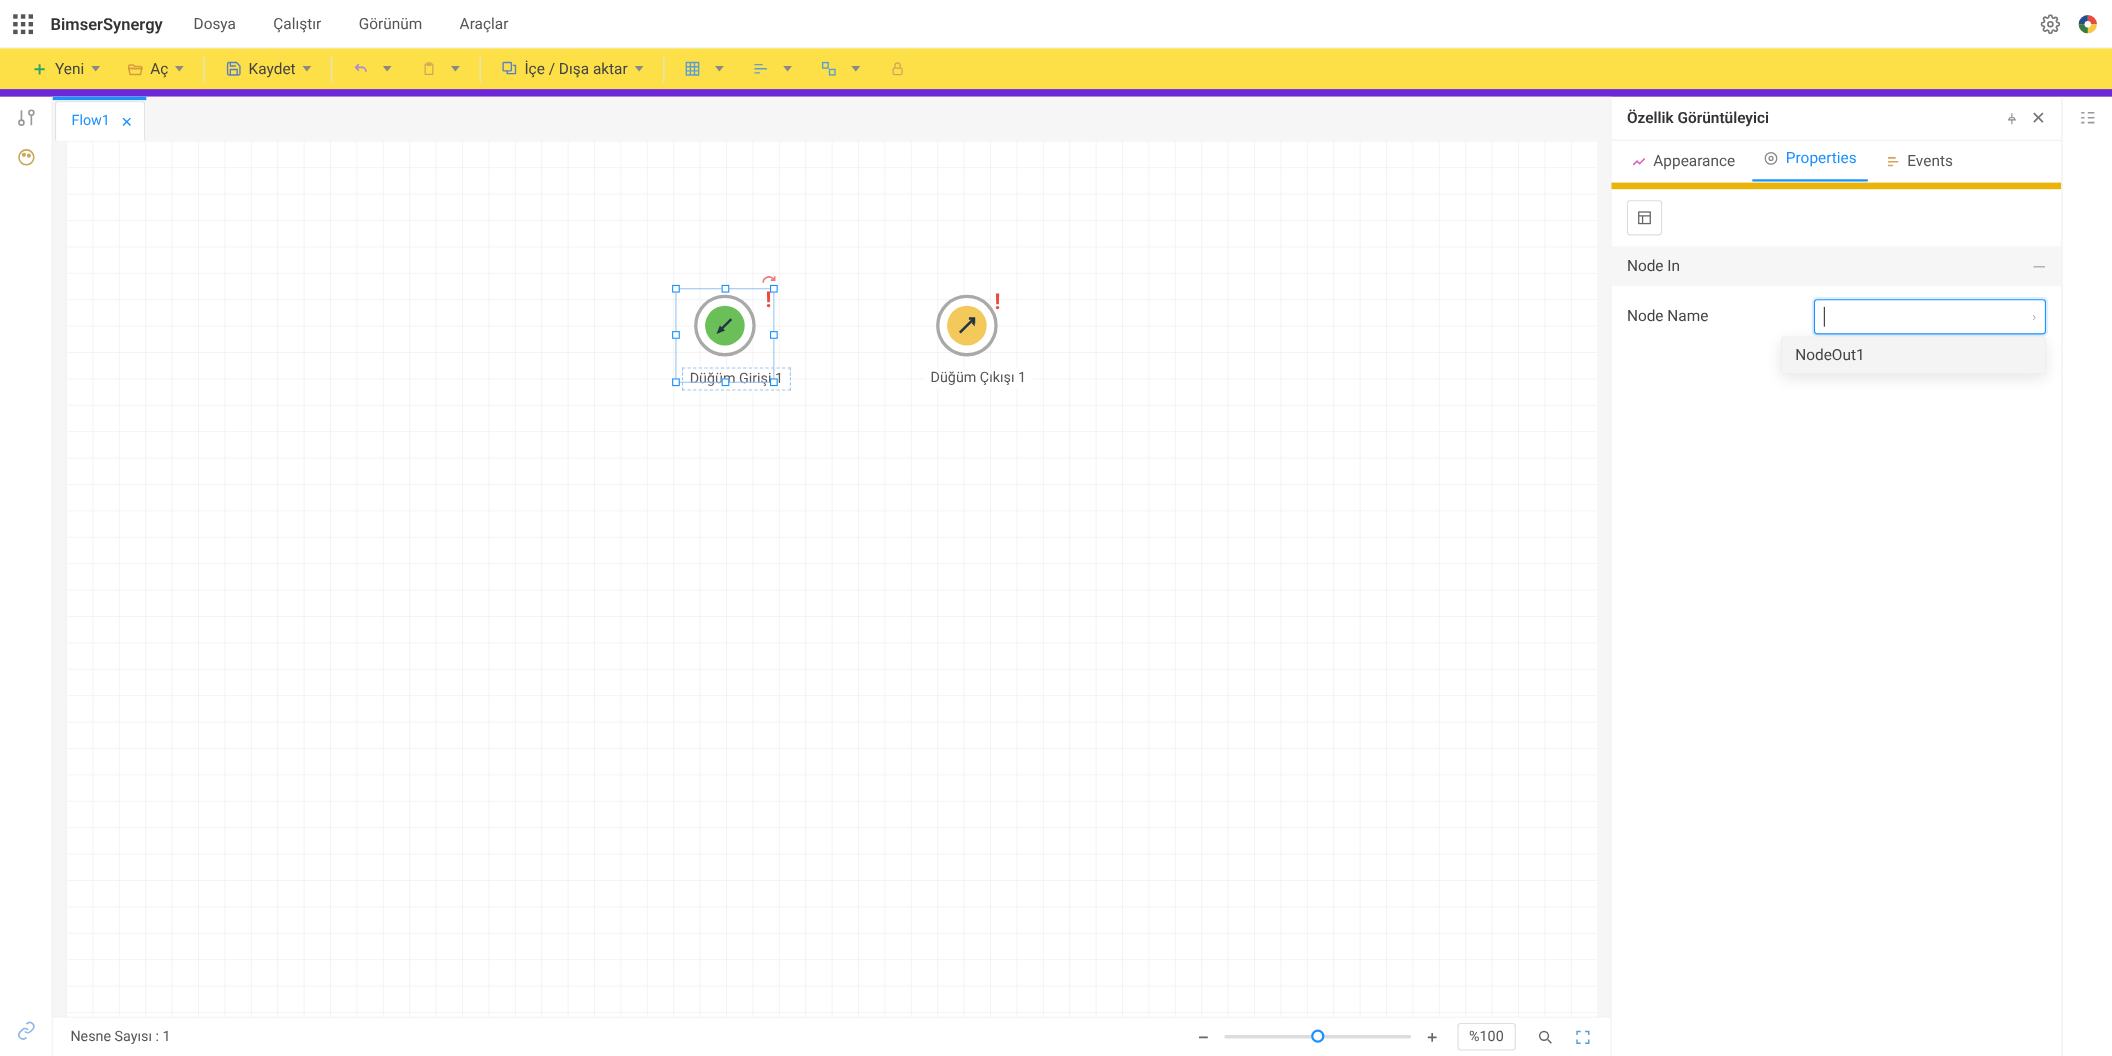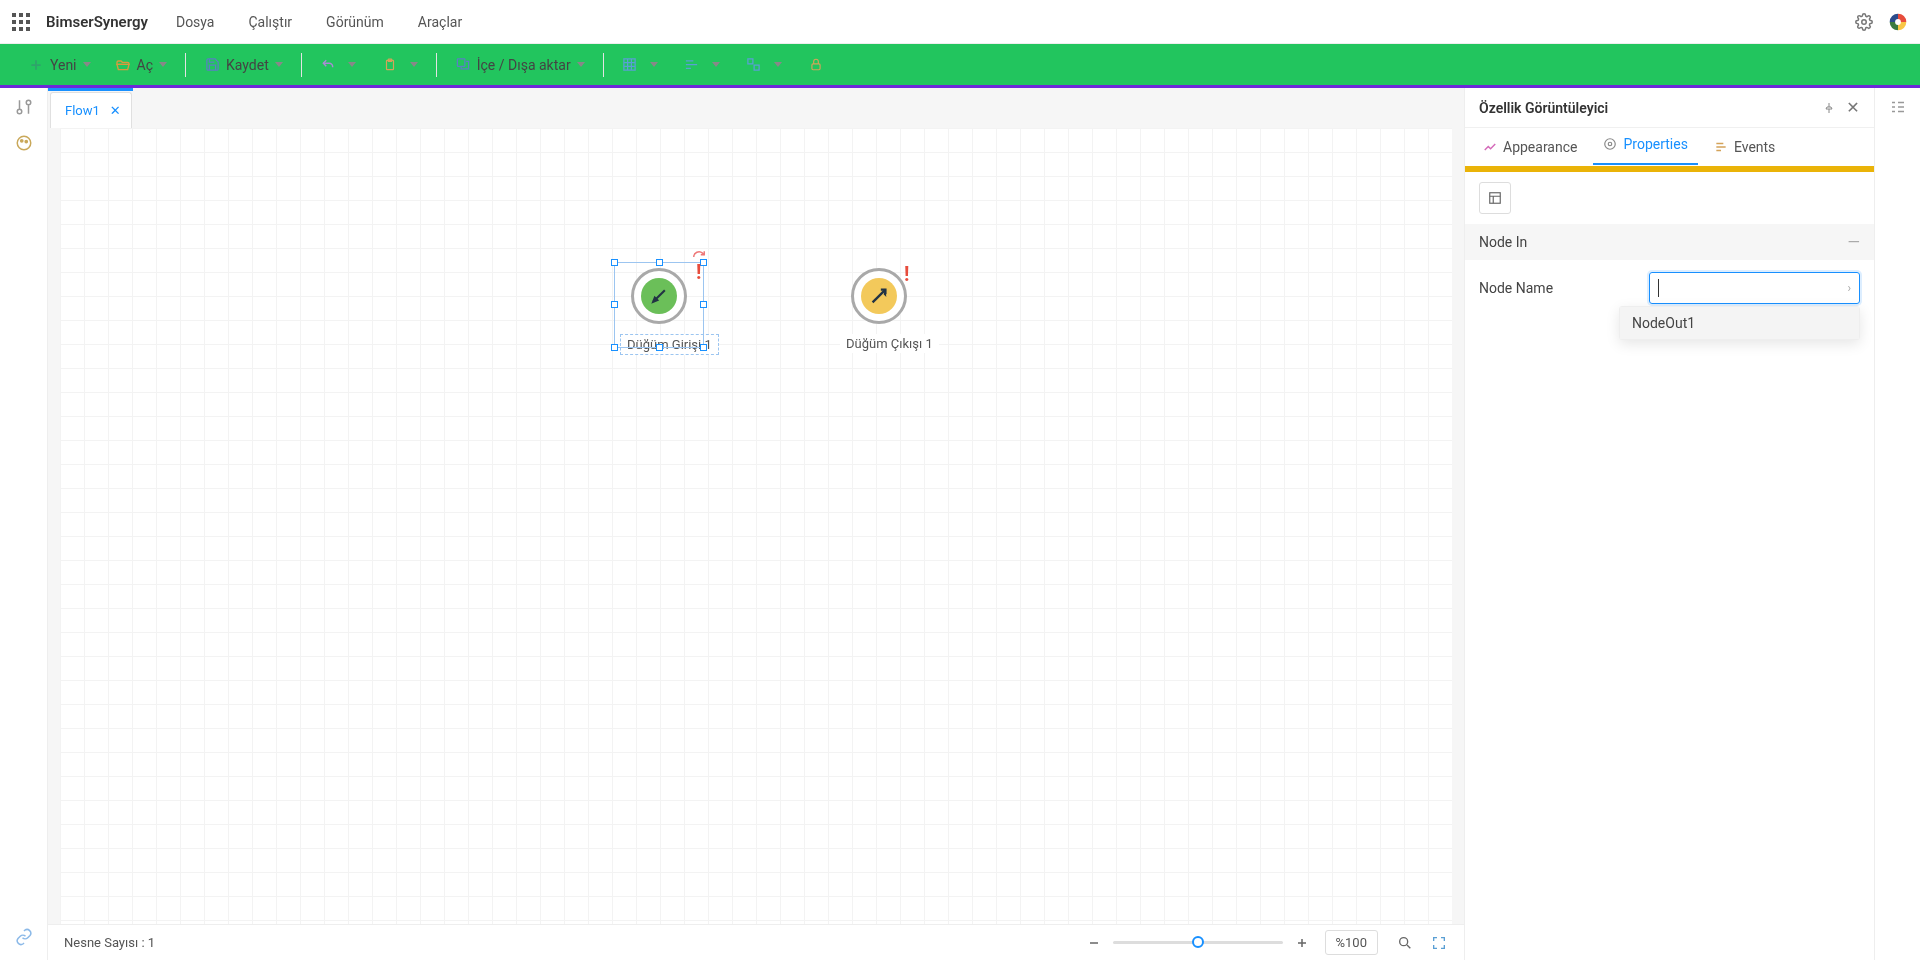--- a/index.html
+++ b/index.html
@@ -8,21 +8,21 @@
 
 .menubar { height: 44px; display: flex; align-items: center; padding: 0 12px; border-bottom: 1px solid #eee; }
 .apps-icon { width: 18px; height: 18px; display: grid; grid-template-columns: repeat(3,4px); grid-template-rows: repeat(3,4px); gap: 3px; margin-right: 16px; cursor: pointer; }
 .apps-icon span { background: #555; }
 .brand { font-weight: 600; font-size: 15px; color: #333; margin-right: 28px; }
 .menu-item { font-size: 14px; color: #555; margin-right: 34px; cursor: pointer; }
 .menubar .spacer { flex: 1; }
 .gear-icon, .logo-icon { width: 20px; height: 20px; margin-left: 14px; cursor: pointer; display:flex; align-items:center; justify-content:center; }
 
 
-.toolbar { height: 44px; background: #22c55e; border-bottom: 3px solid #6d28d9; display: flex; align-items: center; padding: 0 10px; }
+.toolbar { height: 44px; background: #fde047; border-bottom: 7px solid #6d28d9; display: flex; align-items: center; padding: 0 10px; }
 .tb-group { display: flex; align-items: center; padding: 0 12px; height: 100%; }
 .tb-sep { width: 1px; height: 24px; background: #e3e3e3; }
 .tb-btn { display: flex; align-items: center; font-size: 14px; color: #444; cursor: pointer; padding: 4px 6px; border-radius: 3px; }
 .tb-icon { width: 16px; height: 16px; margin-right: 6px; display: inline-flex; align-items:center; justify-content:center; }
 .chev { margin-left: 6px; border-left: 4px solid transparent; border-right: 4px solid transparent; border-top: 5px solid #888; display:inline-block; }
 
 
 .workspace { position: absolute; top: 88px; left: 0; right: 0; bottom: 0; display: flex; }
 .left-rail { width: 48px; border-right: 1px solid #eee; background: #fff; padding-top: 10px; display: flex; flex-direction: column; align-items: center; gap: 18px; }
 .left-rail .rail-icon { width: 18px; height: 18px; cursor: pointer; color: #888; display:flex; align-items:center; justify-content:center; }

